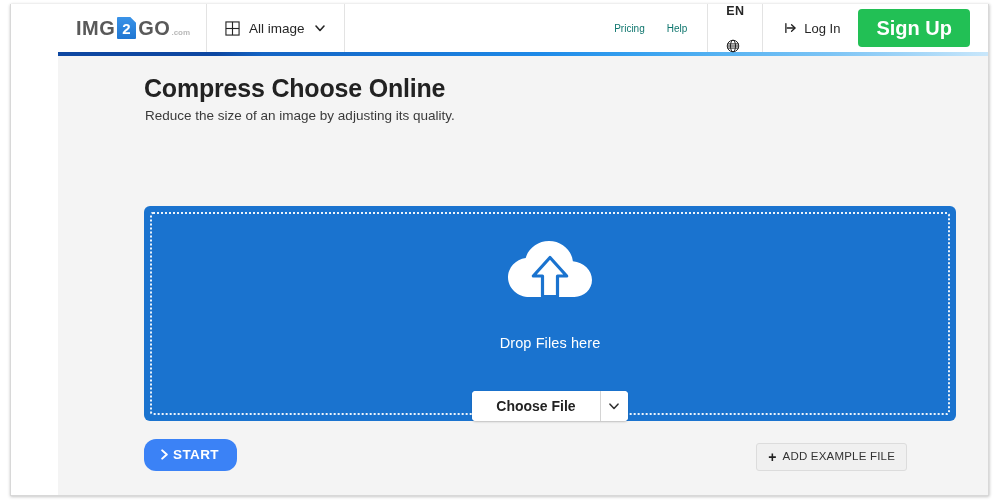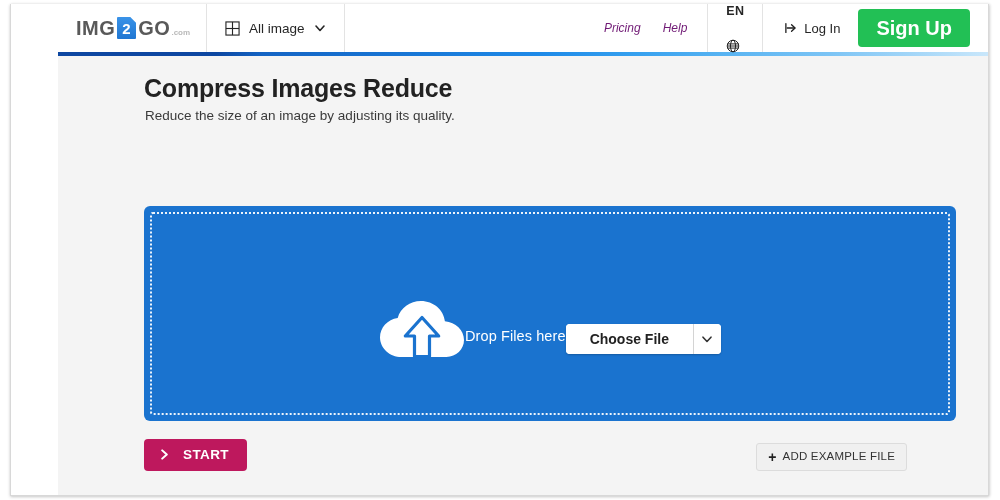--- a/index.html
+++ b/index.html
@@ -106,25 +106,24 @@
   .header-spacer { flex: 1 1 auto; }
 
   .nav-links {
     display: flex;
     align-items: center;
     gap: 22px;
     padding: 0 20px 0 0;
     height: 100%;
   }
   .nav-links a {
-    font-size: 12px;
-    color: #701a75;
+    font-size: 10px;
+    color: #0f766e;
     text-decoration: none;
     font-weight: 500;
-    font-style: italic;
   }
 
   .lang-cell {
     display: flex;
     gap: 21px;
     padding: 0 18px;
     border-left: 1px solid #e3e3e3;
     border-right: 1px solid #e3e3e3;
     height: 100%;
     cursor: pointer;
@@ -212,23 +211,23 @@
     position: absolute;
     left: 6px; top: 6px; right: 6px; bottom: 6px;
     border: 2px dotted rgba(255,255,255,0.92);
     border-radius: 3px;
     pointer-events: none;
   }
   .dz-inner {
     position: absolute;
     inset: 0;
     display: flex;
-    flex-direction: row;
-    align-items: center;
-    justify-content: center;
+    flex-direction: column;
+    align-items: center;
+    justify-content: space-between;
     padding-top: 34px;
   }
   .cloud-icon { width: 86px; height: 62px; display: block; }
   .dz-label {
     margin-top: 10px;
     color: #ffffff;
     font-size: 14.5px;
     letter-spacing: 0.1px;
   }
   .choose-wrap {
@@ -258,25 +257,25 @@
     border-left: 1px solid #d4d4d4;
     cursor: pointer;
     background: #ffffff;
   }
   .choose-arrow svg { width: 12px; height: 12px; display: block; }
 
   
   .start-btn {
     position: absolute;
     left: 86px; top: 383px;
-    display: flex; align-items: center; gap: 13px;
-    background: #be185d;
+    display: flex; align-items: center; gap: 3px;
+    background: #3b82f6;
     color: #ffffff;
     border: none;
-    border-radius: 4px;
+    border-radius: 12px;
     font-family: inherit;
     font-size: 13.5px;
     font-weight: bold;
     letter-spacing: 0.4px;
     padding: 9px 18px 9px 15px;
     cursor: pointer;
     line-height: 1;
   }
   .start-btn svg { width: 11px; height: 11px; display: block; }
 
@@ -371,21 +370,21 @@
       </a>
       <button class="signup-btn">Sign Up</button>
     </div>
 
   </div>
 
   <div class="grad-bar"></div>
 
   <div class="content">
 
-    <div class="page-title">Compress Images Reduce</div>
+    <div class="page-title">Compress Choose Online</div>
     <div class="page-subtitle">Reduce the size of an image by adjusting its quality.</div>
 
     <div class="dropzone">
       <div class="dz-inner">
         <span>
           <svg class="cloud-icon" viewBox="0 0 86 62" fill="#ffffff">
             <path d="M22.5 57C10.6 57 1 48.1 1 37.2c0-9.7 7.6-17.8 17.7-19.3C21.5 8.1 30.9 1 42 1c12.4 0 22.6 8.9 23.9 20.3C76.6 22.1 85 30.2 85 40.1 85 49.4 77.1 57 67.4 57H22.5z"></path>
             <path d="M35.5 56.5V36h-9.2L43 17.5 59.7 36h-9.2v20.5z" fill="#ffffff" stroke="#1a73cf" stroke-width="3.2" stroke-linejoin="round"></path>
           </svg>
         </span>

